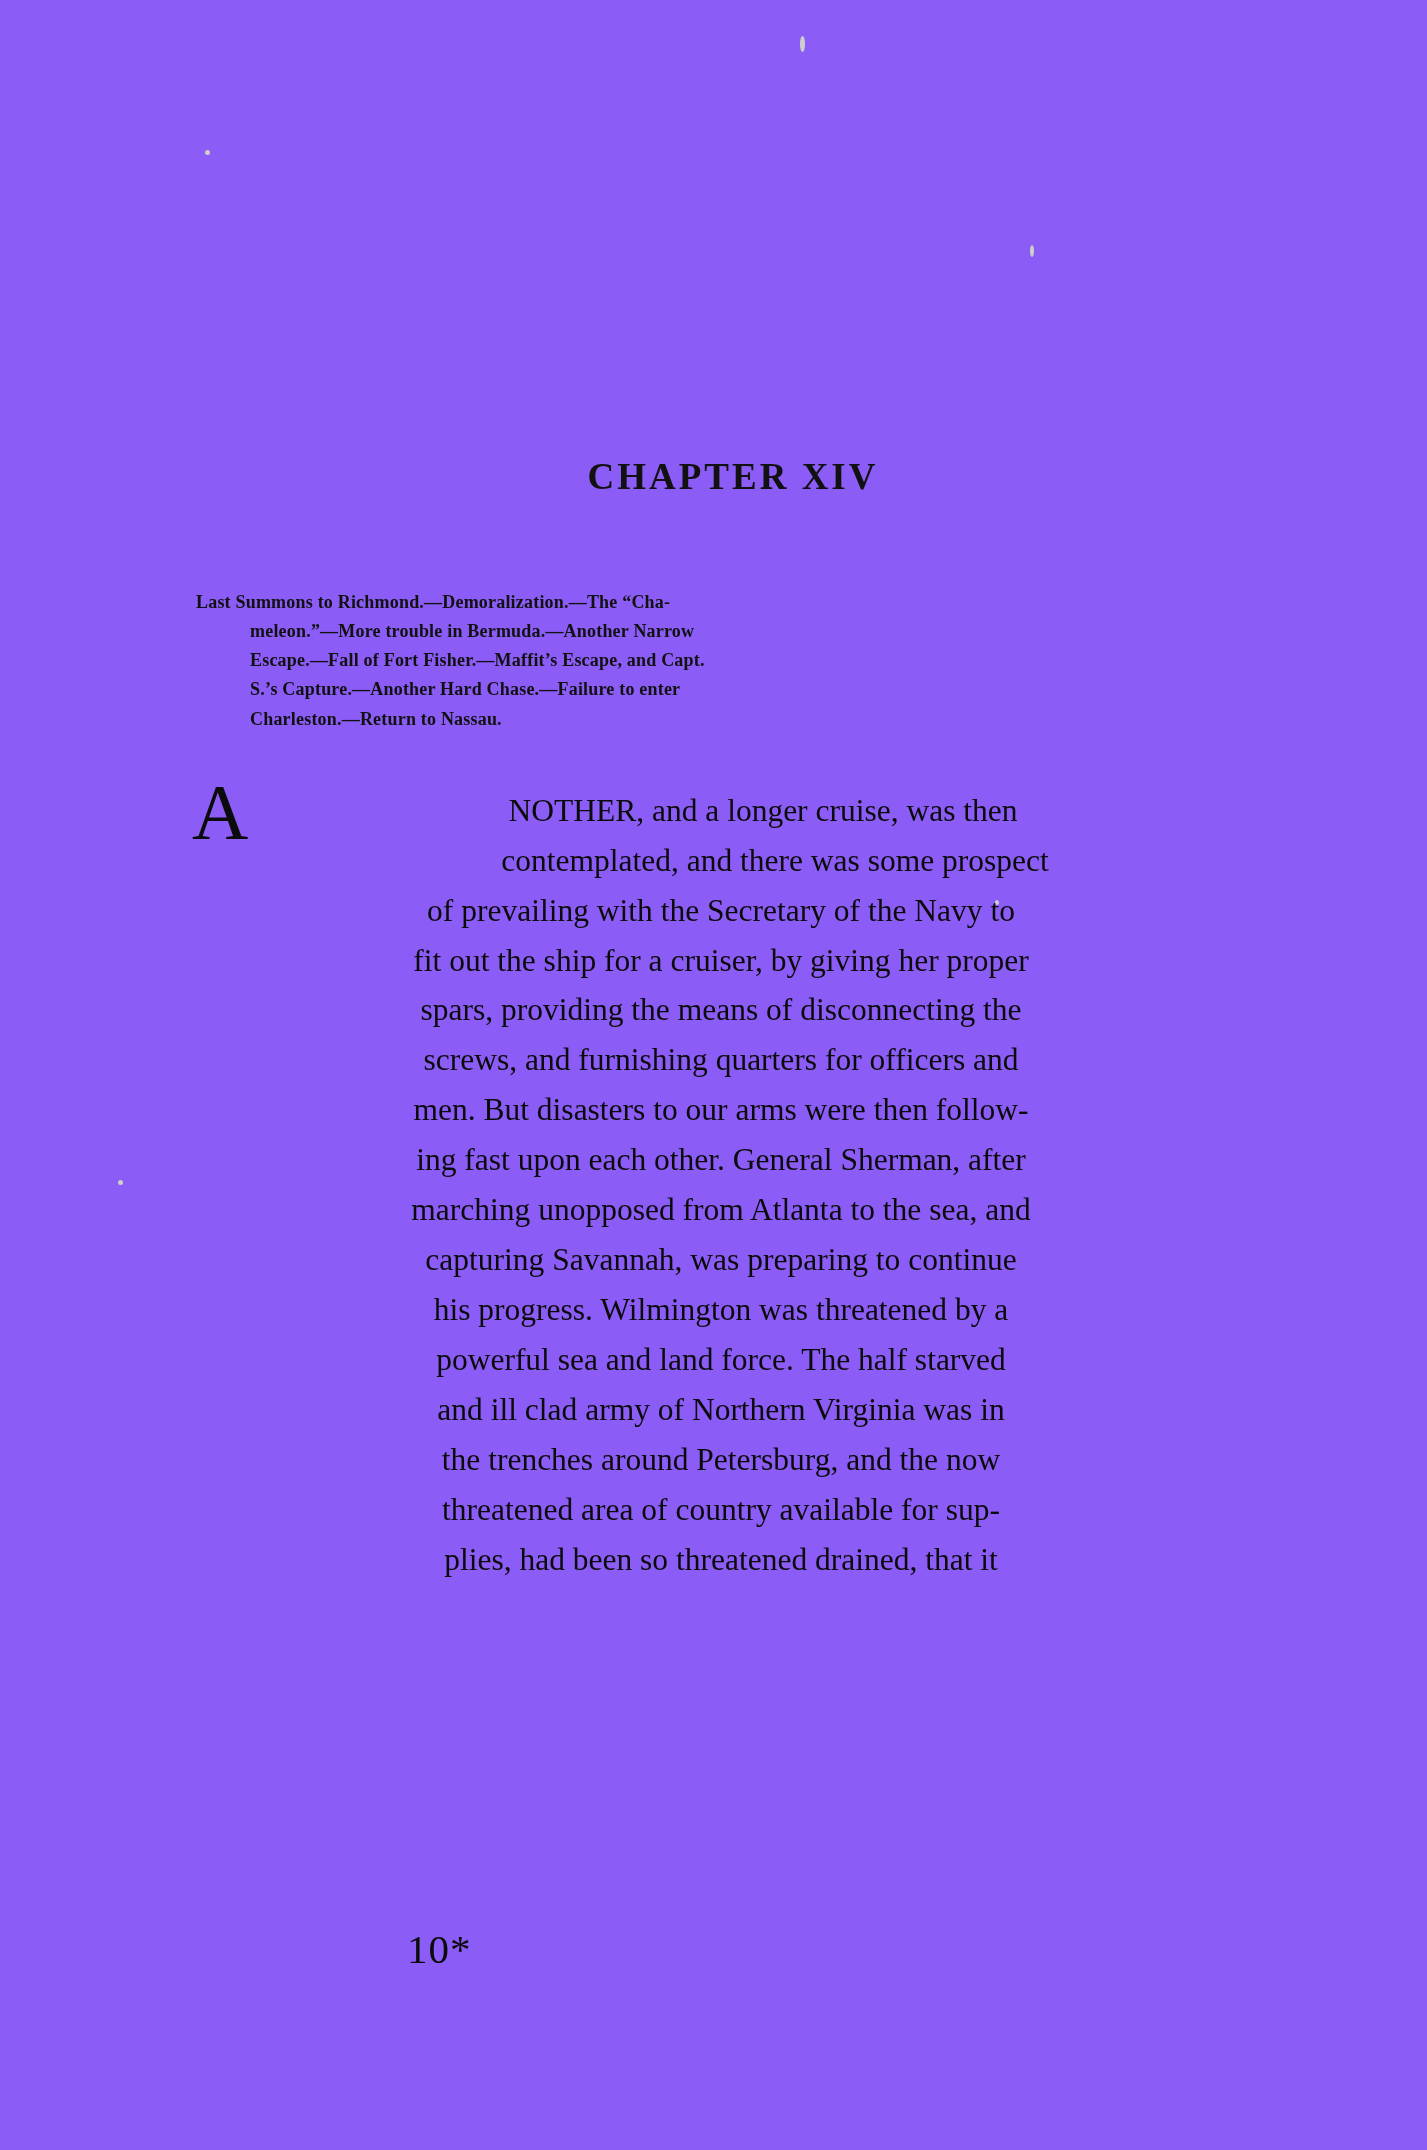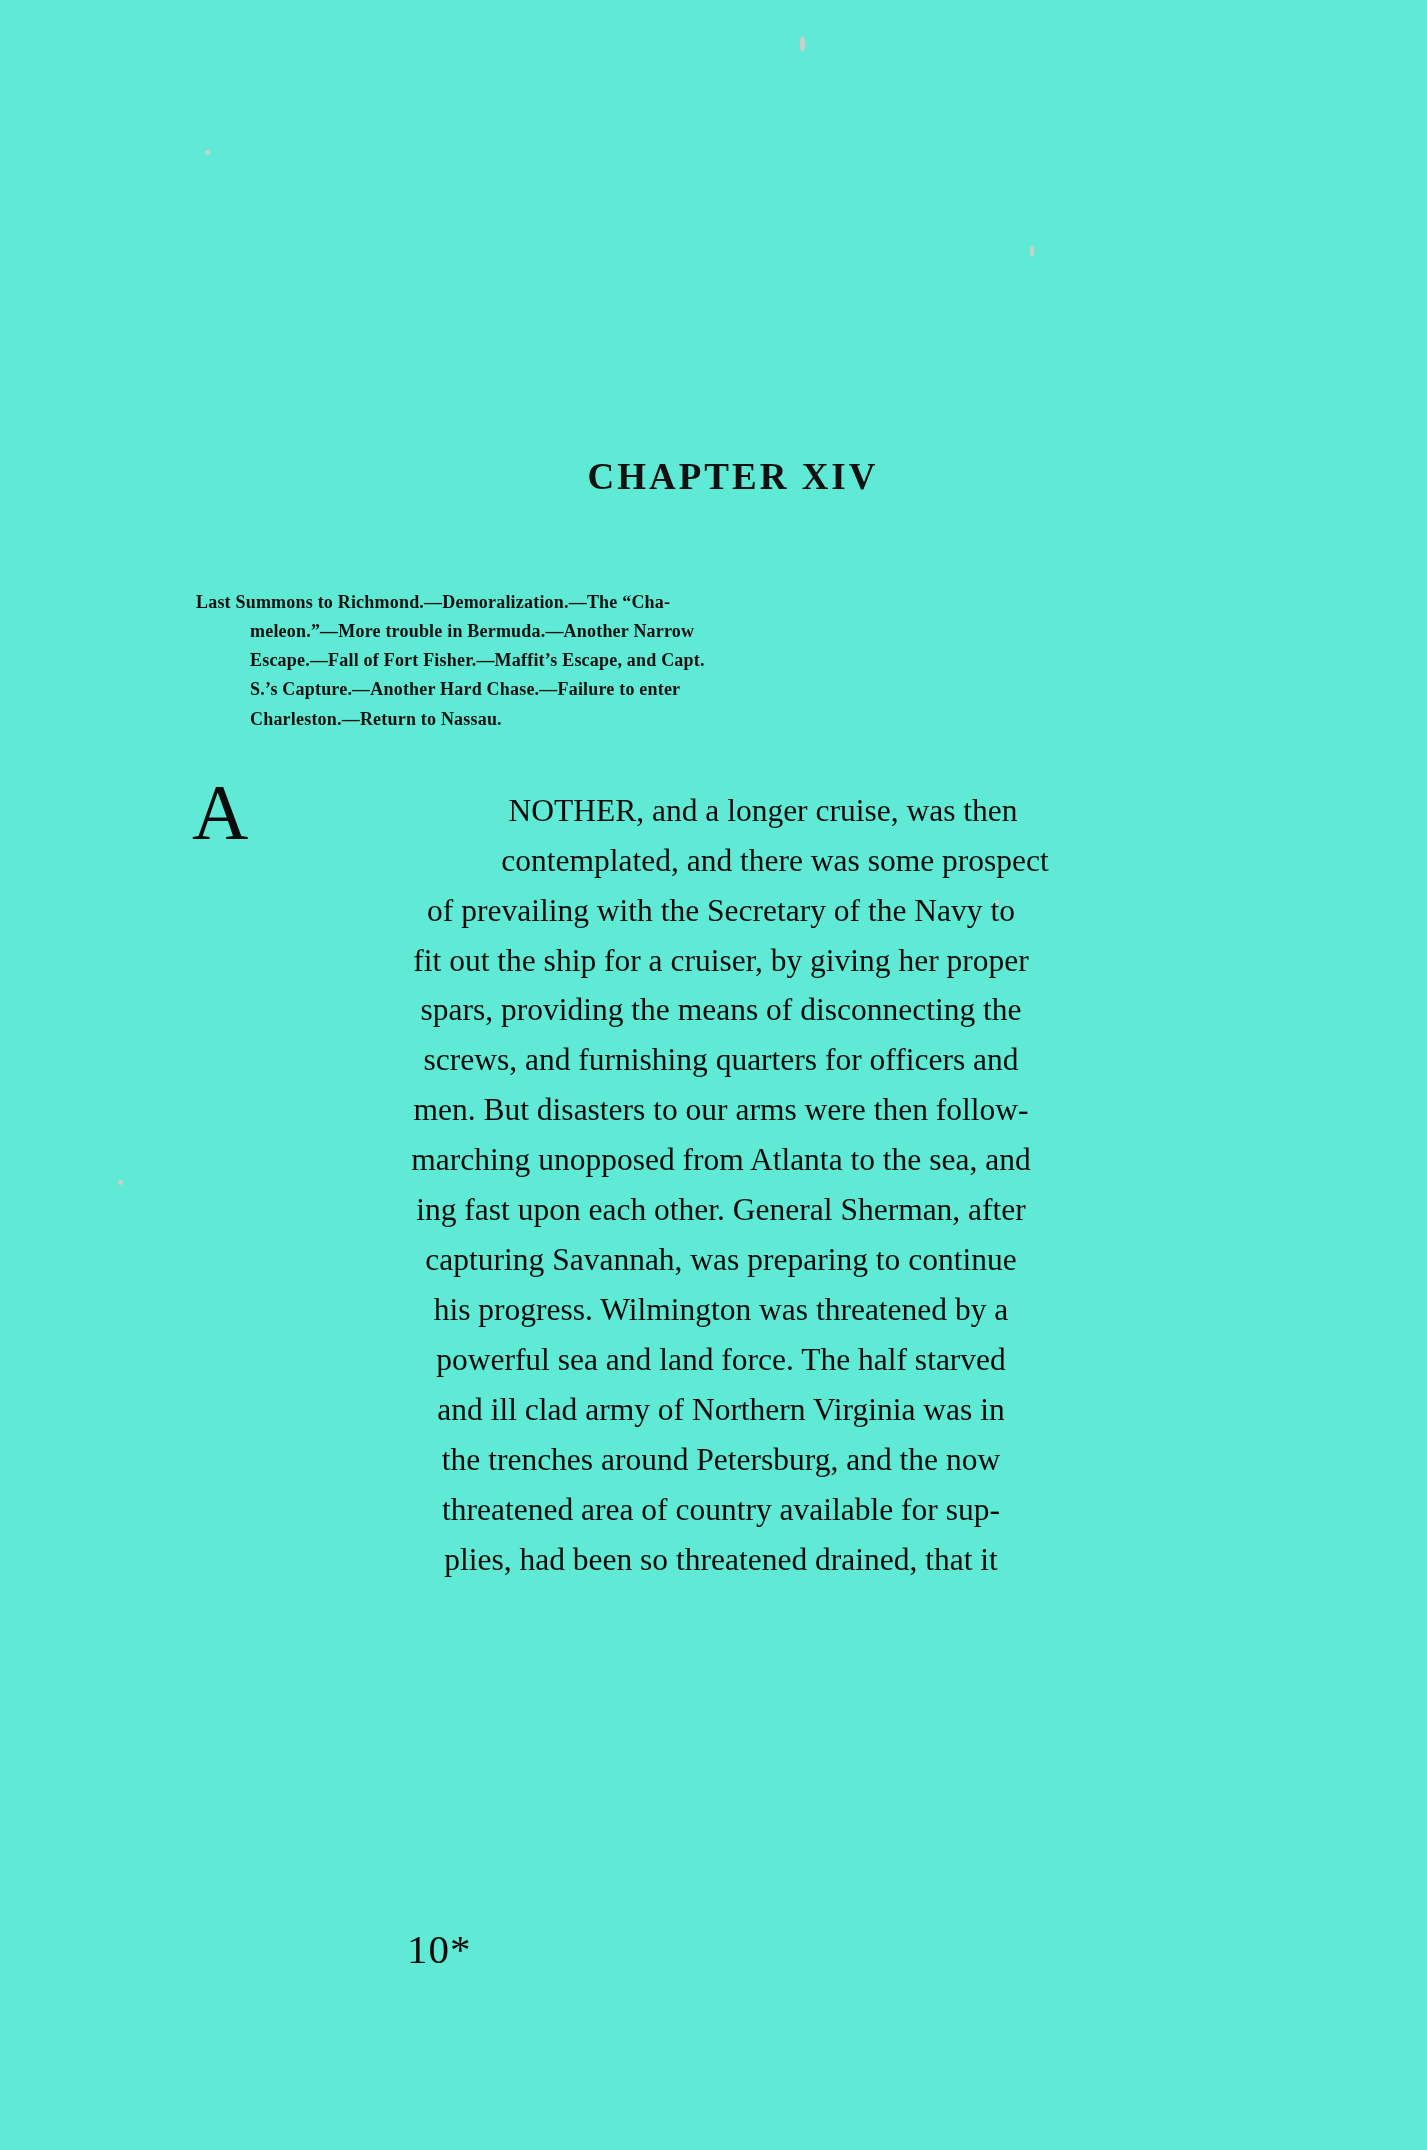--- a/index.html
+++ b/index.html
@@ -14,21 +14,21 @@
     color: #0d0d0d;
     position: relative;
     overflow: hidden;
   }
   .page {
     position: absolute;
     left: 0;
     top: 0;
     width: 1427px;
     height: 2150px;
-    background: #5eead4;
+    background: #8b5cf6;
   }
   .content {
     position: absolute;
     left: 196px;
     top: 455px;
     width: 1050px;
   }
   .chapter-title {
     text-align: center;
     font-family: "Liberation Serif", serif;
@@ -146,24 +146,24 @@
       <div class="line">
           <span>spars, providing the means of disconnecting the</span>
         </div>
       <div class="line">
           <span>screws, and furnishing quarters for officers and</span>
         </div>
       <div class="line">
           <span>men.  But disasters to our arms were then follow-</span>
         </div>
       <div class="line">
-          <span>marching unopposed from Atlanta to the sea, and</span>
+          <span>ing fast upon each other.  General Sherman, after</span>
         </div>
       <div class="line">
-          <span>ing fast upon each other.  General Sherman, after</span>
+          <span>marching unopposed from Atlanta to the sea, and</span>
         </div>
       <div class="line">
           <span>capturing Savannah, was preparing to continue</span>
         </div>
       <div class="line">
           <span>his progress.  Wilmington was threatened by a</span>
         </div>
       <div class="line">
           <span>powerful sea and land force.  The half starved</span>
         </div>

